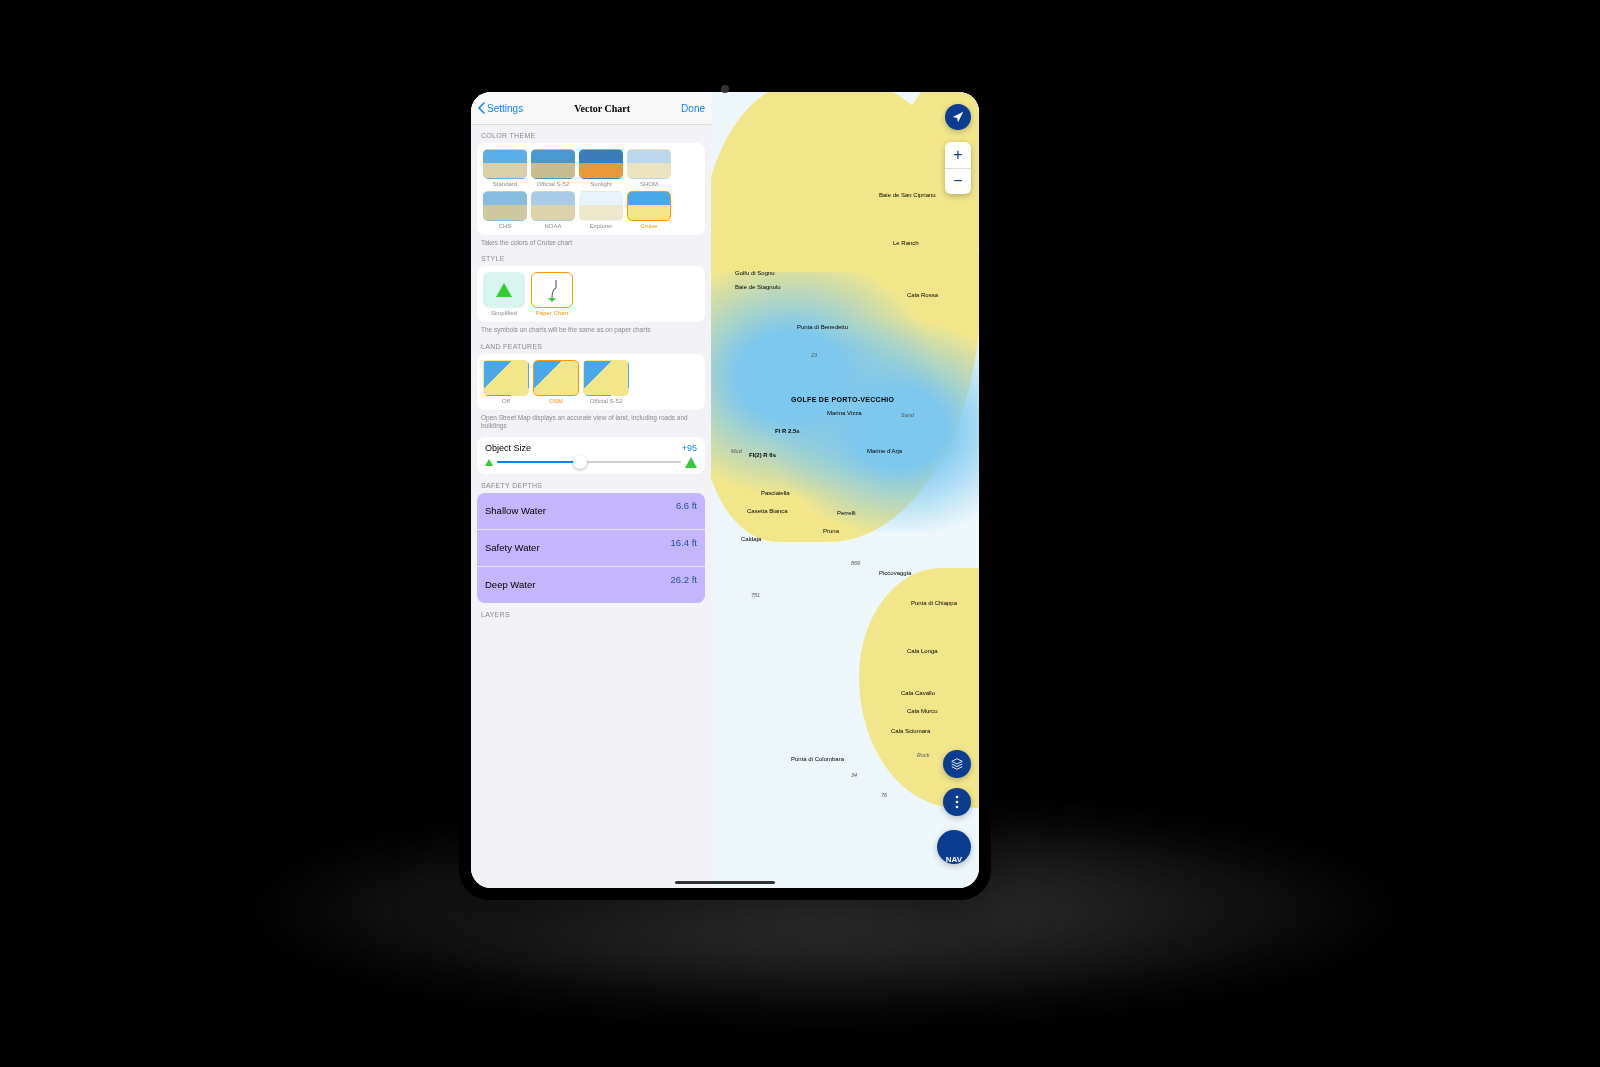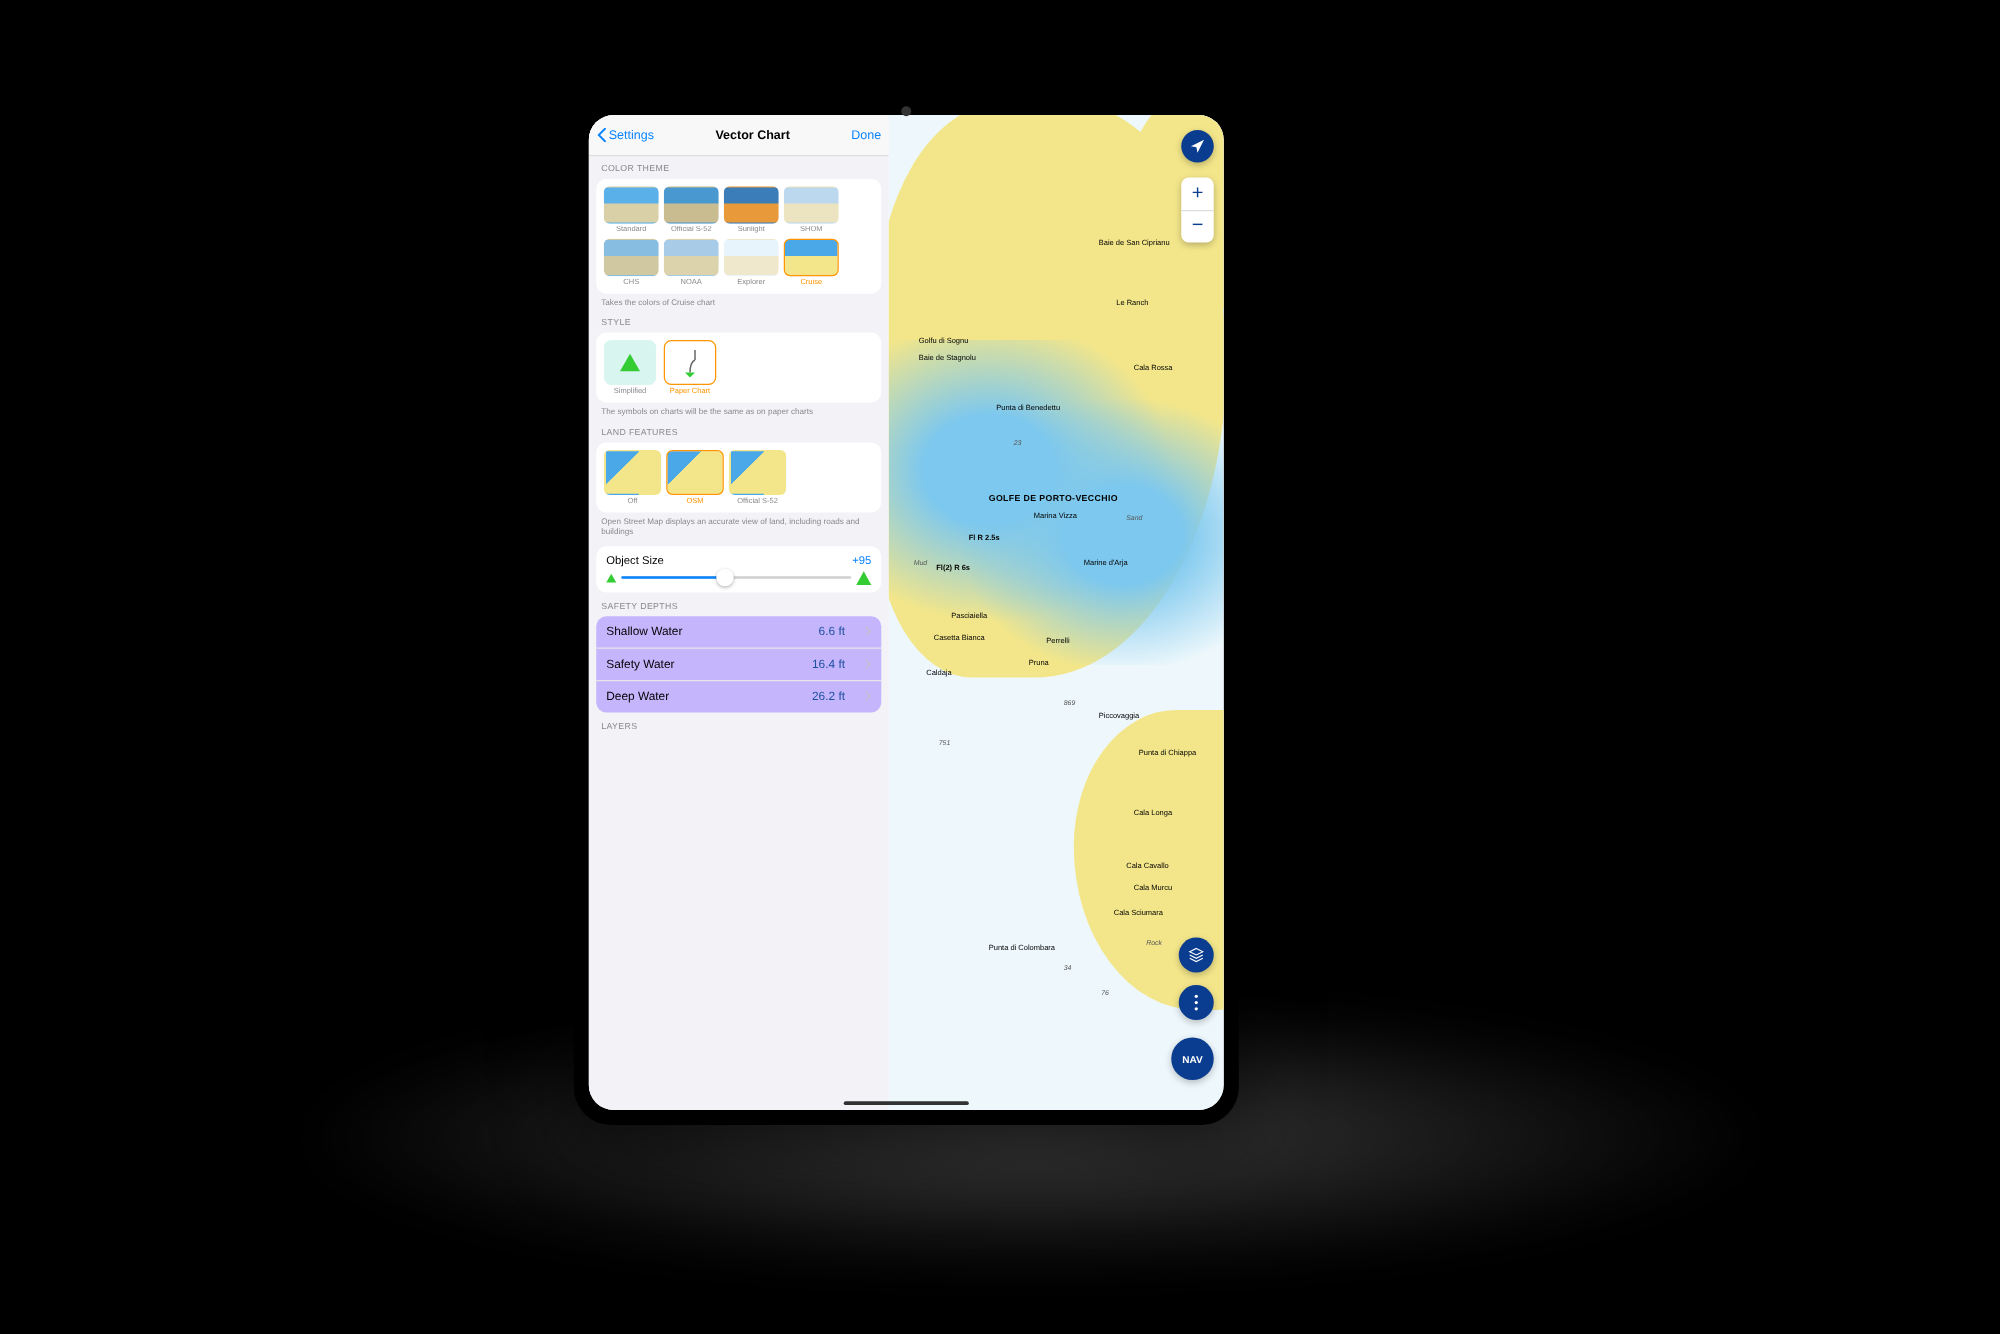--- a/index.html
+++ b/index.html
@@ -8,21 +8,21 @@
   .ipad{position:absolute;left:434px;top:80px;width:532px;height:820px;background:#000;border-radius:30px;box-shadow:0 20px 60px rgba(0,0,0,.5);z-index:1;}
   .screen{position:absolute;left:12px;top:12px;right:12px;bottom:12px;background:#fff;border-radius:20px;overflow:hidden;}
   .camera{position:absolute;top:5px;left:50%;transform:translateX(-50%);width:8px;height:8px;background:#333;border-radius:50%;z-index:2;}
   .split{display:flex;width:100%;height:100%;}
   .settings{width:240px;height:100%;background:#f2f2f7;overflow:hidden;position:relative;font-size:9px;color:#000;}
   .map{flex:1;position:relative;overflow:hidden;}
   
   .nav{height:32px;display:flex;align-items:center;justify-content:space-between;padding:0 6px;background:#f8f8f8;border-bottom:1px solid #ddd;}
   .nav .back{color:#0a84ff;font-size:10px;display:flex;align-items:center;cursor:pointer;}
   .nav .back svg{width:8px;height:12px;margin-right:2px;}
-  .nav .title{font-weight:600;font-size:10px;}
+  .nav .title{font-weight:600;font-size:10px;font-family:Liberation Serif, serif;}
   .nav .done{color:#0a84ff;font-size:10px;cursor:pointer;}
   .scroll{position:absolute;top:32px;left:0;right:0;bottom:0;overflow:hidden;}
   .section-hd{font-size:7px;color:#8a8a8e;text-transform:uppercase;padding:8px 10px 4px;letter-spacing:.3px;}
   .card{background:#fff;border-radius:8px;margin:0 6px;padding:6px;}
   .thumbs{display:flex;flex-wrap:wrap;gap:4px;}
   .thumb{width:44px;text-align:center;}
   .thumb .box{width:44px;height:30px;border-radius:5px;border:1.5px solid transparent;background:linear-gradient(180deg,#5ab0e8 45%,#e8dcb0 45%);box-sizing:border-box;}
   .thumb.sel .box{border-color:#ff9500;}
   .thumb .lbl{font-size:6px;color:#8a8a8e;margin-top:2px;white-space:nowrap;overflow:hidden;text-overflow:ellipsis;}
   .thumb.sel .lbl{color:#ff9500;}
@@ -42,21 +42,21 @@
   .slider{display:flex;align-items:center;gap:4px;margin-top:4px;}
   .slider .track{flex:1;height:2px;background:#d0d0d0;position:relative;border-radius:2px;}
   .slider .fill{position:absolute;left:0;top:0;bottom:0;width:45%;background:#0a84ff;border-radius:2px;}
   .slider .knob{position:absolute;left:45%;top:-6px;width:14px;height:14px;background:#fff;border-radius:50%;box-shadow:0 1px 3px rgba(0,0,0,.3);transform:translateX(-50%);}
   .mini-tri{width:0;height:0;border-left:4px solid transparent;border-right:4px solid transparent;border-bottom:7px solid #3c3;}
   .mini-tri.big{border-left-width:6px;border-right-width:6px;border-bottom-width:11px;}
   
   .list{background:#c4b5fd;margin:0 6px;border-radius:8px;overflow:hidden;}
   .lrow{display:flex;justify-content:space-between;align-items:center;padding:7px 8px;border-bottom:.5px solid #e5e5ea;font-size:9.5px;}
   .lrow:last-child{border-bottom:none;}
-  .lrow .rv{color:#1f4f9e;display:flex;align-items:center;gap:16px;}
+  .lrow .rv{color:#1f4f9e;display:flex;align-items:center;gap:3px;flex-direction:column;}
   .lrow .rv svg{width:5px;height:8px;}
   
   .toggle{width:30px;height:18px;background:#34c759;border-radius:10px;position:relative;}
   .toggle .kn{position:absolute;right:1px;top:1px;width:16px;height:16px;background:#fff;border-radius:50%;box-shadow:0 1px 2px rgba(0,0,0,.2);}
   
   .map-bg{position:absolute;inset:0;}
   .sea{position:absolute;inset:0;background:#eef8fc;}
   .land1{position:absolute;left:-10px;top:-10px;width:280px;height:460px;background:#f3e68a;border-radius:40% 50% 60% 30%;}
   .land2{position:absolute;right:-40px;top:-20px;width:120px;height:180px;background:#f3e68a;border-radius:50%;}
   .land3{position:absolute;right:-60px;bottom:80px;width:180px;height:240px;background:#f3e68a;border-radius:50% 30% 40% 60%;}
@@ -67,21 +67,21 @@
   
   .mbtn{position:absolute;background:#fff;border-radius:6px;box-shadow:0 2px 6px rgba(0,0,0,.25);display:flex;flex-direction:column;align-items:center;justify-content:center;}
   .mbtn.circle{border-radius:50%;}
   .mbtn.blue{background:#0a3d8f;color:#fff;}
   .locate{right:8px;top:12px;width:26px;height:26px;}
   .zoom{right:8px;top:50px;width:26px;height:52px;}
   .zoom div{height:26px;display:flex;align-items:center;justify-content:center;font-size:16px;font-weight:300;color:#0a3d8f;width:100%;}
   .zoom div:first-child{border-bottom:.5px solid #ddd;}
   .layers{right:8px;bottom:110px;width:28px;height:28px;}
   .more{right:8px;bottom:72px;width:28px;height:28px;}
-  .nav-btn{right:8px;bottom:24px;width:34px;height:34px;font-size:8px;font-weight:600;}
+  .nav-btn{right:8px;bottom:24px;width:34px;height:34px;font-size:8px;font-weight:600;justify-content:flex-end;}
   .home-ind{position:absolute;bottom:4px;left:50%;transform:translateX(-50%);width:100px;height:3px;background:#000;border-radius:3px;opacity:.8;}
 </style>
 </head>
 <body>
 
 <div class="stage">
   <div class="shadow"></div>
   <div class="ipad">
     <div class="camera"></div>
     <div class="screen">

